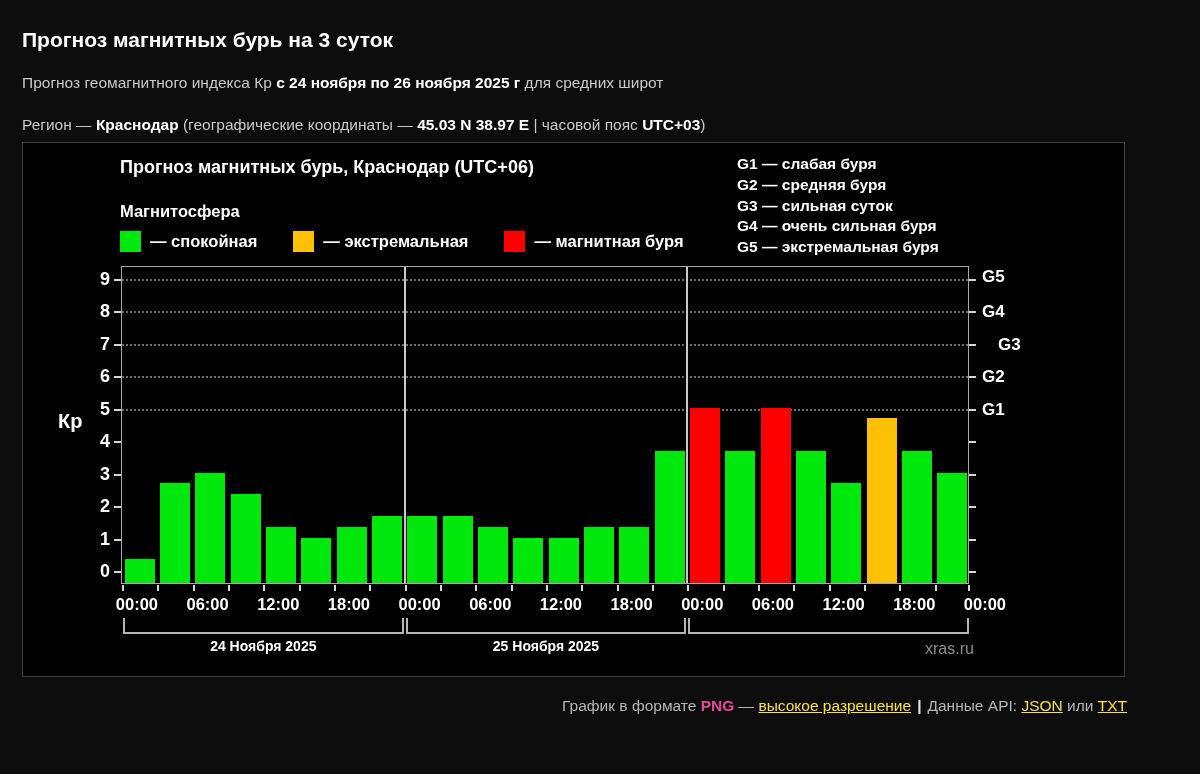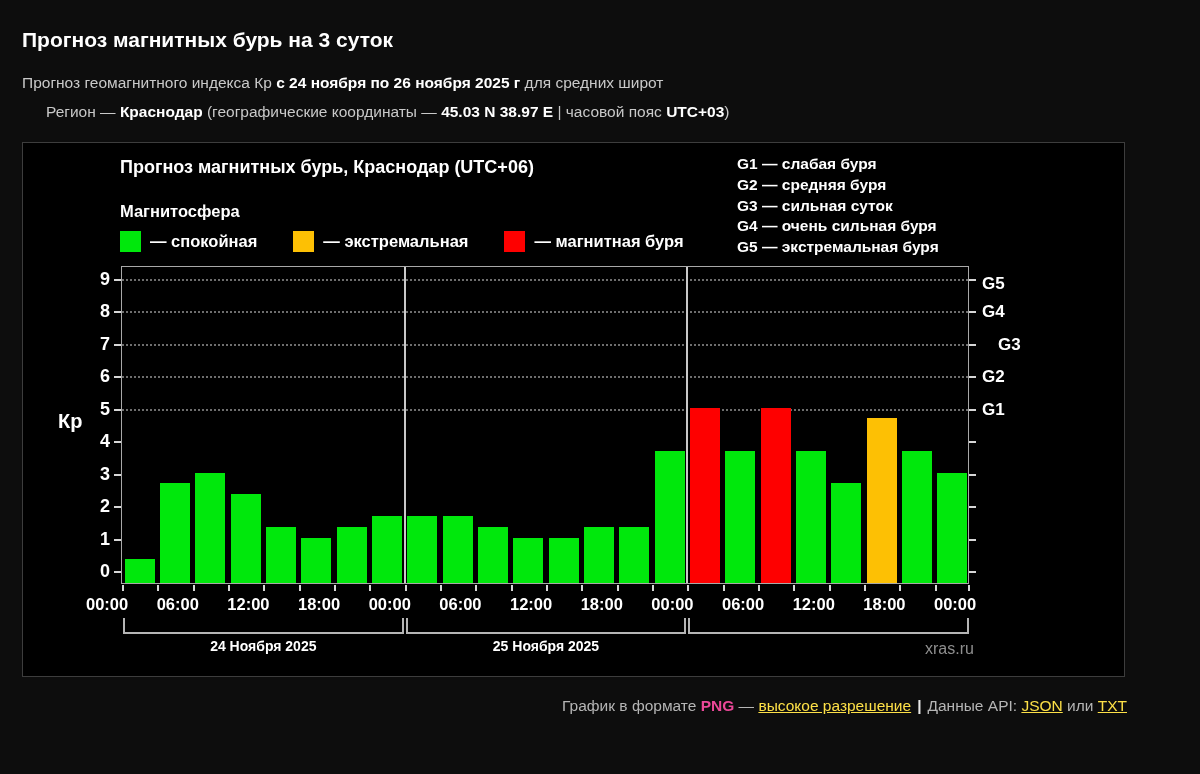--- a/index.html
+++ b/index.html
@@ -10,21 +10,21 @@
   }
   .page-title {
     position:absolute; left:22px; top:28px;
     font-size:21px; font-weight:bold; color:#fff;
   }
   .sub-line {
     position:absolute; left:22px; font-size:15.5px; color:#c9c9c9;
   }
   .sub-line b { color:#fff; }
   .sub1 { top:74px; }
-  .sub2 { top:103px;margin-left:24px; }
+  .sub2 { top:116px; }
 
   .panel {
     position:absolute; left:22px; top:142px; width:1103px; height:535px;
     background:#000; border:1px solid #3d3d3d;
   }
   .chart-title { position:absolute; left:97px; top:14px; font-size:18px; font-weight:bold; }
   .mag-title   { position:absolute; left:97px; top:59px; font-size:16.5px; font-weight:bold; }
   .legend-row  { position:absolute; left:97px; top:88px; display:flex; align-items:center; }
   .legend-item { display:flex; align-items:center; margin-right:36px; }
   .legend-swatch { width:21px; height:21px; margin-right:9px; }
@@ -36,21 +36,21 @@
     border:1px solid #a8a8a8;
   }
   .gridline { position:absolute; left:0; width:100%; height:0; border-top:2px dotted #6e6e6e; }
   .divider  { position:absolute; top:0; bottom:0; width:2px; background:#c9c9c9; }
   .kp-bar   { position:absolute; bottom:0; }
   .ytick-l  { position:absolute; left:-8px;  width:7px; height:2px; background:#d6d6d6; }
   .ytick-r  { position:absolute; right:-8px; width:7px; height:2px; background:#d6d6d6; }
   .xtick    { position:absolute; top:318px; width:2px; height:6px; background:#d6d6d6; }
   .ylab     { position:absolute; left:-44px; width:32px; text-align:right; font-size:18px; font-weight:bold; }
   .glab     { position:absolute; left:860px; font-size:17px; font-weight:bold; }
-  .xlab     { position:absolute; top:328px; width:72px; text-align:left; font-size:16.5px; font-weight:bold; }
+  .xlab     { position:absolute; top:328px; width:72px; text-align:right; font-size:16.5px; font-weight:bold; }
   .kp-axis-label { position:absolute; left:-64px; top:143px; font-size:20px; font-weight:bold; }
   .bracket  { position:absolute; top:351px; height:16px;
               border-left:2px solid #b5b5b5; border-right:2px solid #b5b5b5; border-bottom:2px solid #b5b5b5; }
   .day-date { position:absolute; top:371px; text-align:center; font-size:14px; font-weight:bold; }
   .watermark { position:absolute; left:902px; top:497px; font-size:16px; color:#8f8f8f; }
 
   .footer {
     position:absolute; left:22px; top:697px; width:1105px; text-align:right;
     font-size:15.5px; color:#b5b5b5; white-space:pre-wrap;
   }
@@ -130,21 +130,21 @@
       <div class="ytick-l" style="top: 44px;"></div>
       <div class="ytick-r" style="top: 44px;"></div>
       <div class="ylab" style="top: 34px;">8</div>
       <div class="ytick-l" style="top: 11.5px;"></div>
       <div class="ytick-r" style="top: 11.5px;"></div>
       <div class="ylab" style="top: 1.5px;">9</div>
       <div class="glab" style="top: 132.5px;">G1</div>
       <div class="glab" style="top: 100px;">G2</div>
       <div class="glab" style="top: 67.5px; margin-left: 16px;">G3</div>
       <div class="glab" style="top: 35px;">G4</div>
-      <div class="glab" style="top: 7px;">G5</div>
+      <div class="glab" style="top: 0;">G5</div>
       <div class="kp-bar" style="left: 2.7px; width: 29.9333px; height: 23.725px; background: rgb(0, 232, 12);"></div>
       <div class="kp-bar" style="left: 38.0333px; width: 29.9333px; height: 99.775px; background: rgb(0, 232, 12);"></div>
       <div class="kp-bar" style="left: 73.3667px; width: 29.9333px; height: 110.5px; background: rgb(0, 232, 12);"></div>
       <div class="kp-bar" style="left: 108.7px; width: 29.9333px; height: 88.725px; background: rgb(0, 232, 12);"></div>
       <div class="kp-bar" style="left: 144.033px; width: 29.9333px; height: 56.225px; background: rgb(0, 232, 12);"></div>
       <div class="kp-bar" style="left: 179.367px; width: 29.9333px; height: 45.5px; background: rgb(0, 232, 12);"></div>
       <div class="kp-bar" style="left: 214.7px; width: 29.9333px; height: 56.225px; background: rgb(0, 232, 12);"></div>
       <div class="kp-bar" style="left: 250.033px; width: 29.9333px; height: 67.275px; background: rgb(0, 232, 12);"></div>
       <div class="kp-bar" style="left: 285.367px; width: 29.9333px; height: 67.275px; background: rgb(0, 232, 12);"></div>
       <div class="kp-bar" style="left: 320.7px; width: 29.9333px; height: 67.275px; background: rgb(0, 232, 12);"></div>

